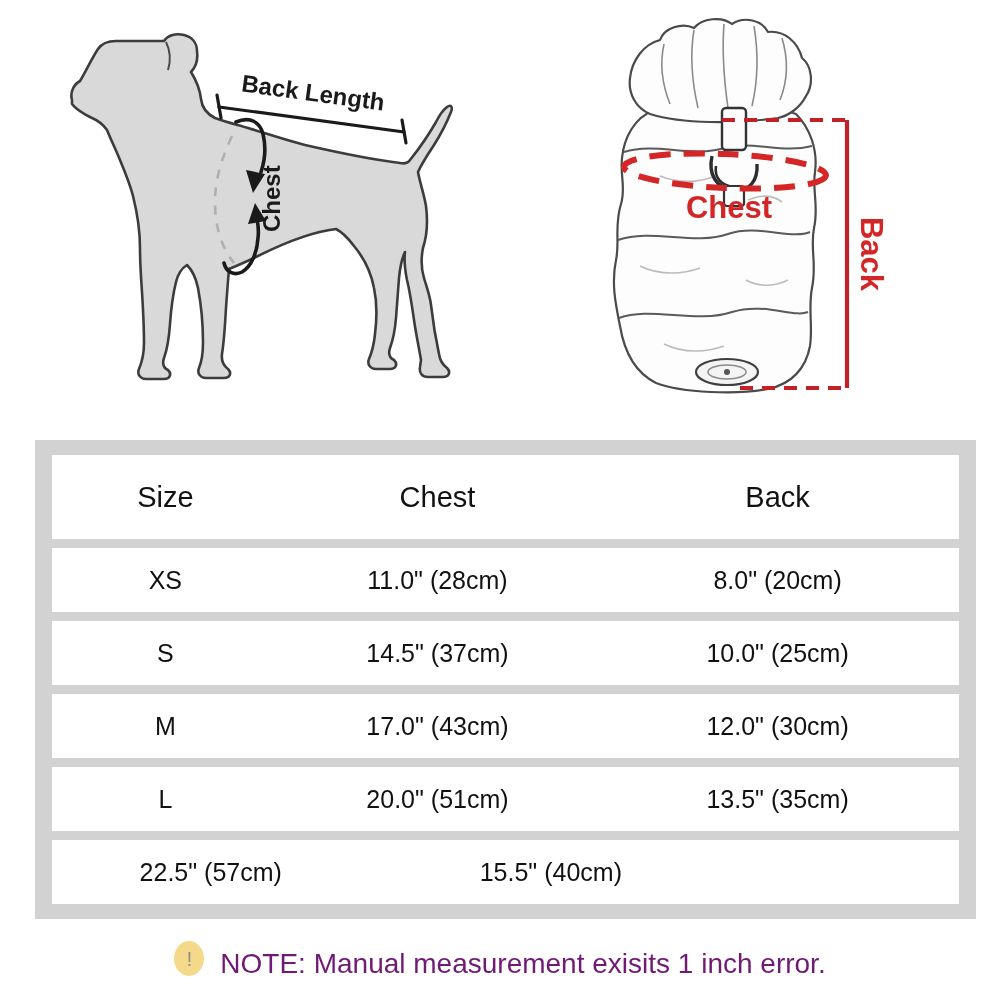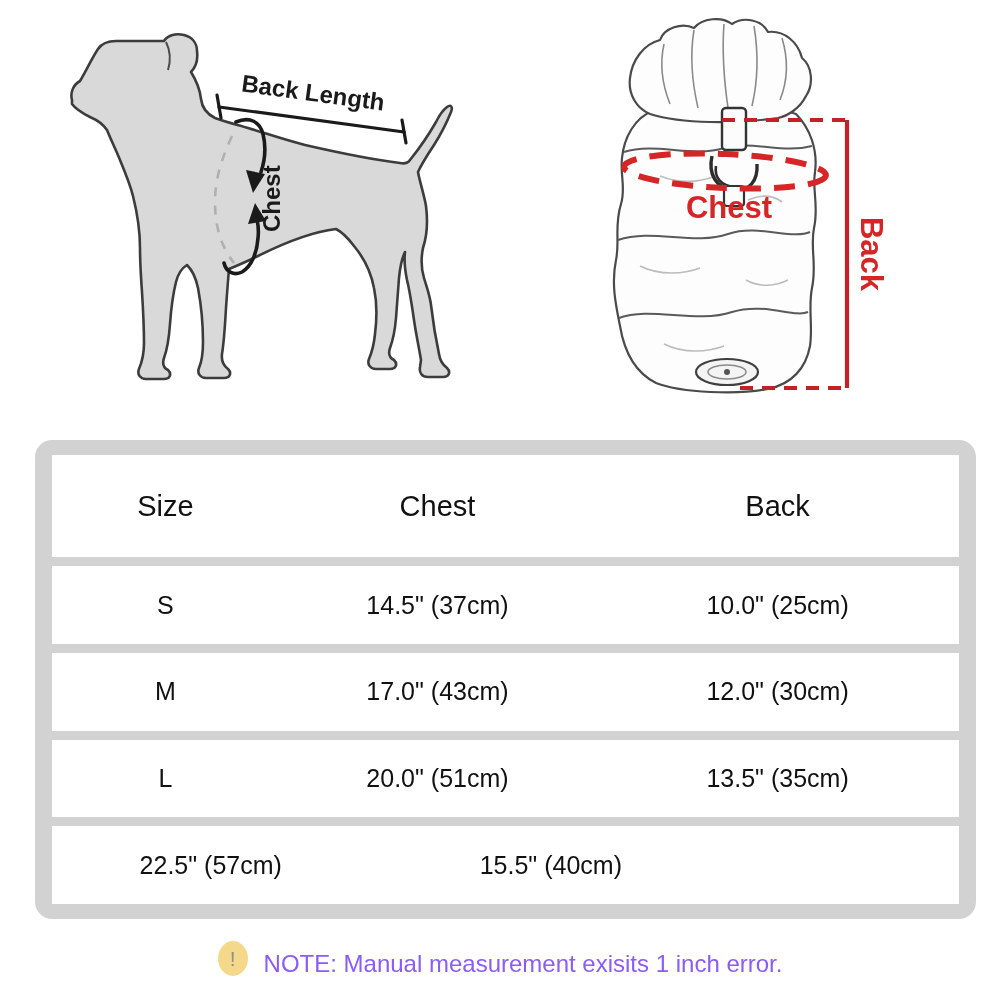--- a/index.html
+++ b/index.html
@@ -7,39 +7,39 @@
     position:relative;width:1000px;height:1000px;background:#ffffff;
     font-family:"Liberation Sans", sans-serif;overflow:hidden;
   }
   .illos{position:absolute;left:0;top:0;width:1000px;height:435px;}
   svg text{font-family:"Liberation Sans", sans-serif;}
 
   
   .size-table{
     position:absolute;left:35px;top:440px;width:941px;height:479px;
     background:#d2d2d2;box-sizing:border-box;padding:15px 17px;
-    display:flex;flex-direction:column;gap:9px;border-radius:17px;
+    display:flex;flex-direction:column;gap:9px;
   }
   .t-row{background:#ffffff;flex:1;display:flex;align-items:center;}
   .t-row.header{flex:1.32;}
   .t-cell{text-align:center;color:#111111;font-size:25px;}
   .t-row.header .t-cell{font-size:29px;}
   .c0{width:25%;}.c1{width:35%;}.c2{width:40%;}
 
   
   .note{
     position:absolute;left:0;top:934px;width:1000px;height:48px;
     display:flex;align-items:center;justify-content:center;gap:16px;
   }
   .note-icon{
     width:30px;height:35px;border-radius:50%;background:#f5d98b;
     color:#8f8f8f;display:flex;align-items:center;justify-content:center;
     font-size:21px;line-height:1;flex:0 0 auto;
   }
-  .note-text{font-size:24px;color:#8b5cf6;margin-top:12px;}
+  .note-text{font-size:28px;color:#701a75;margin-top:12px;}
 </style>
 </head>
 <body>
 
 <div class="page">
 
   <svg class="illos" viewBox="0 0 1000 435">
 
     <g>
       <path fill="#d9d9d9" stroke="#3c3c3c" stroke-width="2.6" stroke-linejoin="round" d="M 72 100
@@ -209,20 +209,25 @@
     </g>
   </svg>
 
   <div class="size-table">
     <div class="t-row header">
       <div class="t-cell c0">Size</div>
       <div class="t-cell c1">Chest</div>
       <div class="t-cell c2">Back</div>
     </div>
     <div class="t-row">
+      <div class="t-cell c0">XS</div>
+      <div class="t-cell c1">11.0" (28cm)</div>
+      <div class="t-cell c2">8.0" (20cm)</div>
+    </div>
+    <div class="t-row">
       <div class="t-cell c0">S</div>
       <div class="t-cell c1">14.5" (37cm)</div>
       <div class="t-cell c2">10.0" (25cm)</div>
     </div>
     <div class="t-row">
       <div class="t-cell c0">M</div>
       <div class="t-cell c1">17.0" (43cm)</div>
       <div class="t-cell c2">12.0" (30cm)</div>
     </div>
     <div class="t-row">

